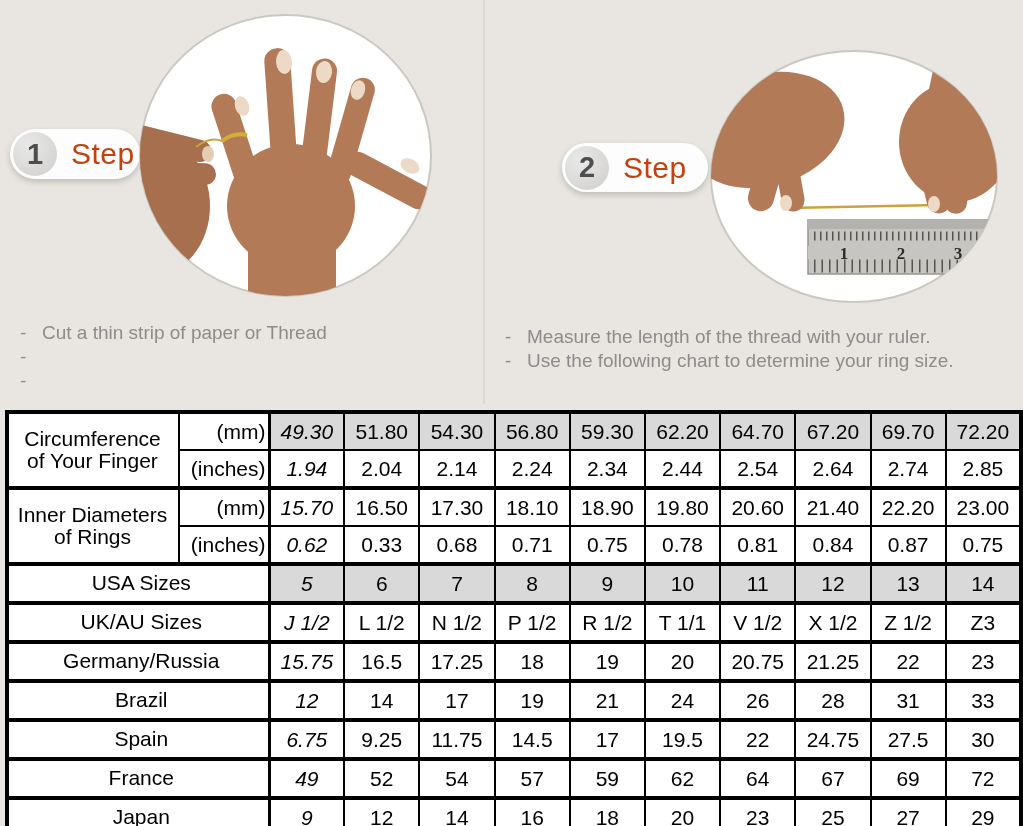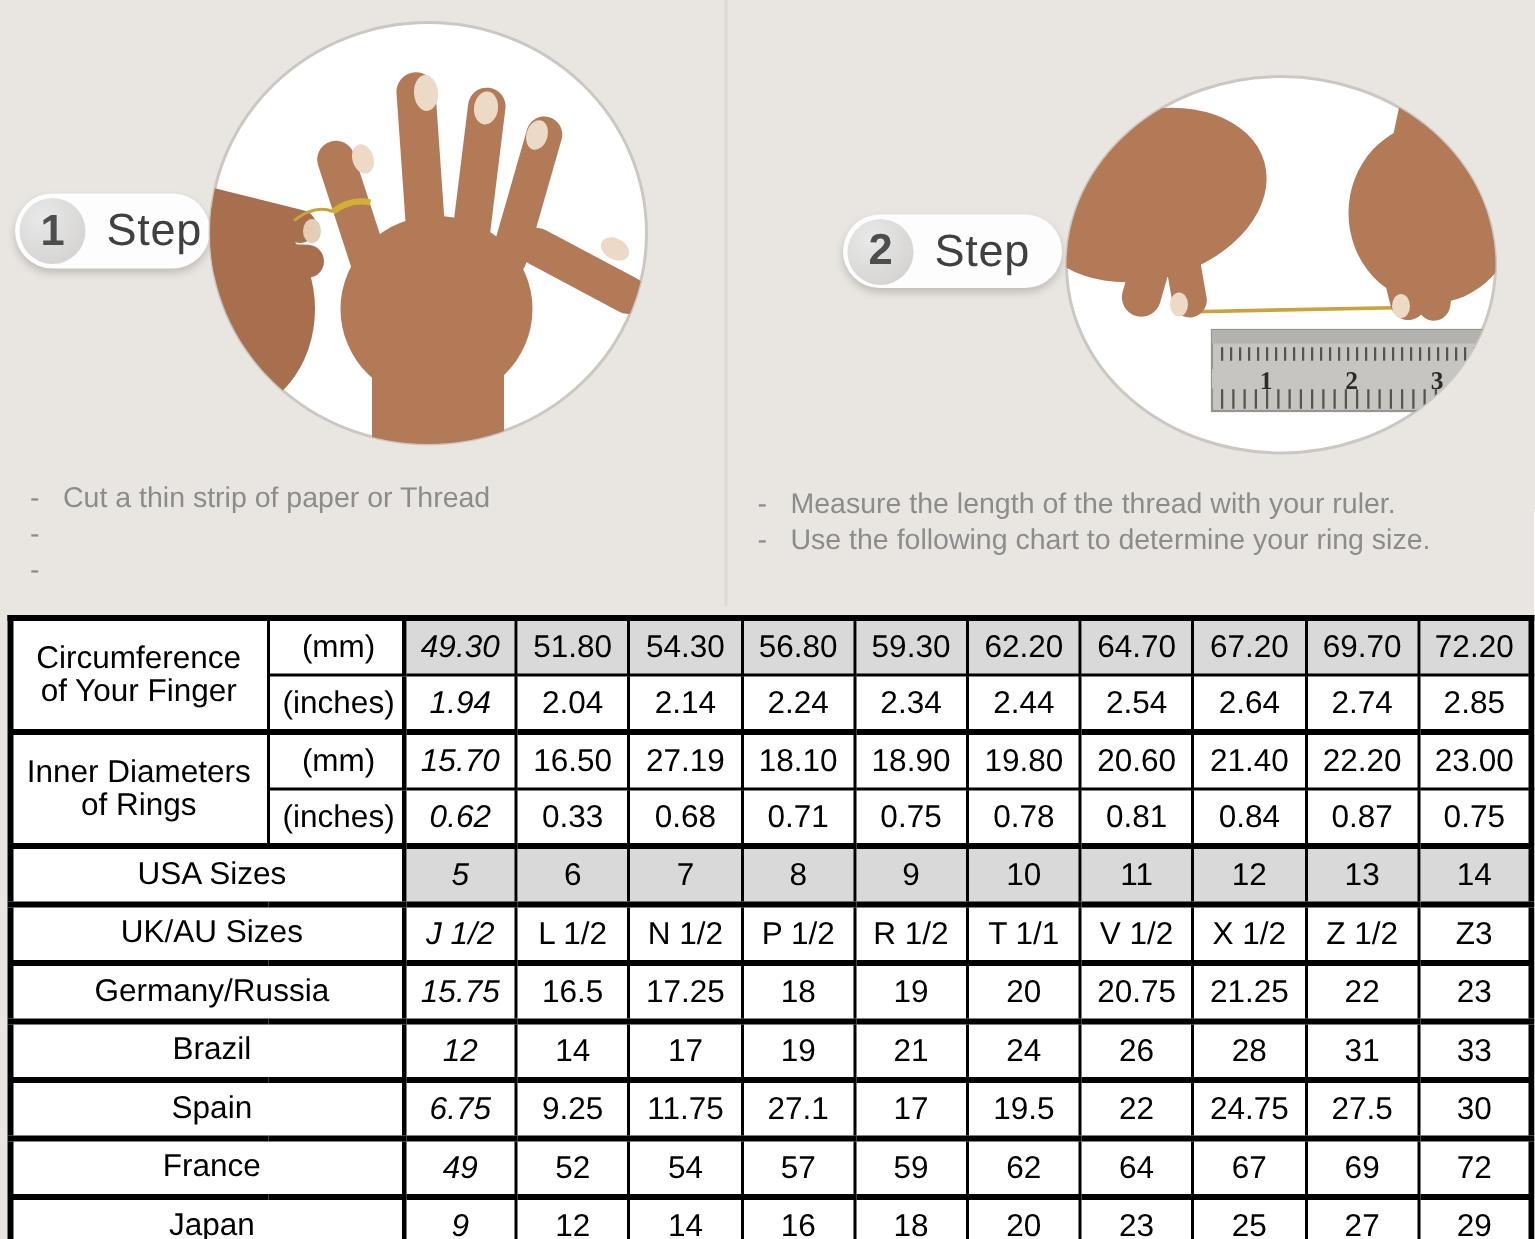--- a/index.html
+++ b/index.html
@@ -21,21 +21,21 @@
     box-sizing:border-box;
   }
   #pill1 { left:10px;  top:129px; width:130px; height:50px; }
   #pill2 { left:562px; top:143px; width:146px; height:49px; }
   .step-num {
     width:44px; height:44px; border-radius:50%; flex:0 0 auto;
     background:radial-gradient(circle at 35% 30%, #e9e9e9, #cfcecc);
     color:#4e4e4e; font-size:29px; font-weight:bold;
     display:flex; align-items:center; justify-content:center;
   }
-  .step-word { color:#404040; font-size:30px; letter-spacing:0.5px; }
+  .step-word { color:#c2410c; font-size:30px; letter-spacing:0.5px; }
 
   
   .photo-circle { position:absolute; z-index:2; }
   #circle1 { left:138px; top:13px;  width:295px; height:285px; }
   #circle2 { left:710px; top:49px;  width:288px; height:255px; }
   .photo-circle svg { width:100%; height:100%; display:block; }
 
   
   .bullets { position:absolute; z-index:1; }
   #bullets1 { left:20px;  top:321px; width:470px; }
@@ -50,21 +50,21 @@
     background:#fff; border:4px solid #000;
   }
   #size-table td {
     border:2px solid #000; font-size:21px; color:#000;
     text-align:center; vertical-align:middle;
     height:35px; padding:0 2px; overflow:hidden; white-space:nowrap;
   }
   #size-table tr.group-start td { border-top:4px solid #000; }
   #size-table td.label-cell { text-align:center; padding-left:8px; line-height:1.05; white-space:normal; }
   #size-table td.label-center { text-align:center; padding-left:0; }
-  #size-table td.unit-cell { text-align:center; padding-left:6px; }
+  #size-table td.unit-cell { text-align:right; padding-left:6px; }
   #size-table td.shaded { background:#d9d9d9; }
   #size-table td.first-val { border-left:3px solid #000;font-style:italic; }
 </style>
 </head>
 <body>
 
 <div class="page">
 
   <div class="divider"></div>
 
@@ -215,21 +215,21 @@
           <td class="value-cell">2.54</td>
           <td class="value-cell">2.64</td>
           <td class="value-cell">2.74</td>
           <td class="value-cell">2.85</td>
         </tr>
         <tr class="group-start">
           <td class="label-cell label-center" rowspan="2">Inner Diameters<br>of Rings</td>
           <td class="unit-cell">(mm)</td>
           <td class="value-cell first-val">15.70</td>
           <td class="value-cell">16.50</td>
-          <td class="value-cell">27.19</td>
+          <td class="value-cell">17.30</td>
           <td class="value-cell">18.10</td>
           <td class="value-cell">18.90</td>
           <td class="value-cell">19.80</td>
           <td class="value-cell">20.60</td>
           <td class="value-cell">21.40</td>
           <td class="value-cell">22.20</td>
           <td class="value-cell">23.00</td>
         </tr>
         <tr>
           <td class="unit-cell">(inches)</td>
@@ -294,21 +294,21 @@
           <td class="value-cell">26</td>
           <td class="value-cell">28</td>
           <td class="value-cell">31</td>
           <td class="value-cell">33</td>
         </tr>
         <tr class="group-start">
           <td class="label-cell" colspan="2">Spain</td>
           <td class="value-cell first-val">6.75</td>
           <td class="value-cell">9.25</td>
           <td class="value-cell">11.75</td>
-          <td class="value-cell">27.1</td>
+          <td class="value-cell">14.5</td>
           <td class="value-cell">17</td>
           <td class="value-cell">19.5</td>
           <td class="value-cell">22</td>
           <td class="value-cell">24.75</td>
           <td class="value-cell">27.5</td>
           <td class="value-cell">30</td>
         </tr>
         <tr class="group-start">
           <td class="label-cell" colspan="2">France</td>
           <td class="value-cell first-val">49</td>

